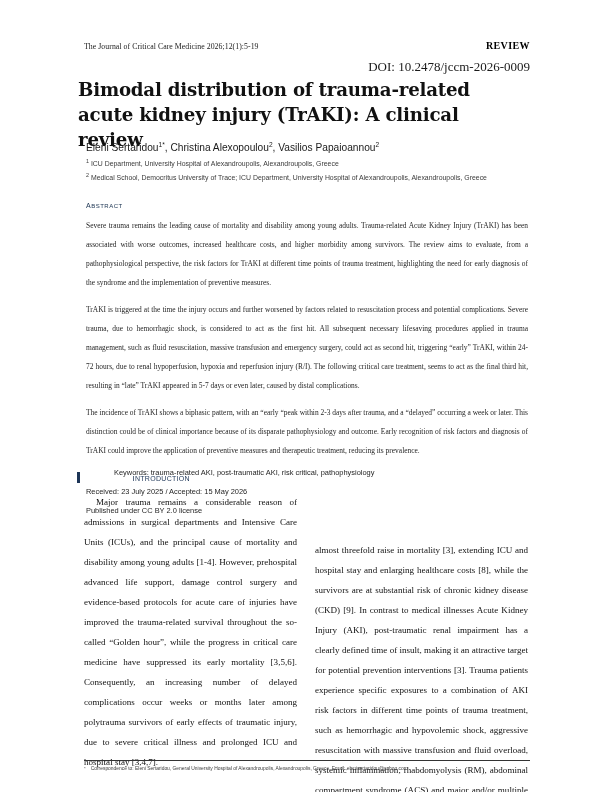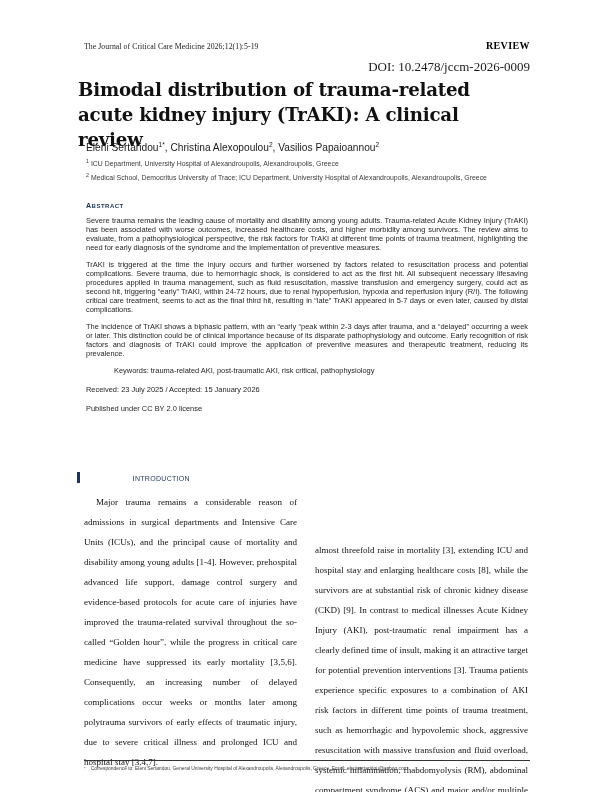--- a/index.html
+++ b/index.html
@@ -98,32 +98,32 @@
   
   .abstract-wrap {
     position: absolute;
     left: 86px;
     top: 198px;
     width: 442px;
   }
   .abs-head {
     font-family: "Liberation Sans", sans-serif;
     font-size: 9.2px;
-    font-weight: bold;
+    font-weight: normal;
     font-variant: small-caps;
     text-transform: lowercase;
     letter-spacing: 0.5px;
     color: #18314f;
     margin-bottom: 6px;
   }
   .abs-head::first-letter { font-size: 10.6px; }
   .abs-p {
-    font-family: Liberation Sans, sans-serif;
+    font-family: Liberation Serif, serif;
     font-size: 7.45px;
-    line-height: 9px;
+    line-height: 19px;
     color: #1f1f1f;
     text-align: justify;
     margin: 0 0 8px 0;
   }
   .abs-meta {
     font-family: "Liberation Sans", sans-serif;
     font-size: 7.45px;
     line-height: 10.9px;
     color: #1f1f1f;
     margin: 0 0 8px 0;
@@ -222,21 +222,21 @@
       <span>Medical School, Democritus University of Trace; ICU Department, University Hospital of Alexandroupolis, Alexandroupolis, Greece</span>
     </div>
   </div>
 
   <div class="abstract-wrap">
     <div class="abs-head">Abstract</div>
     <p class="abs-p">Severe trauma remains the leading cause of mortality and disability among young adults. Trauma-related Acute Kidney Injury (TrAKI) has been associated with worse outcomes, increased healthcare costs, and higher morbidity among survivors. The review aims to evaluate, from a pathophysiological perspective, the risk factors for TrAKI at different time points of trauma treatment, highlighting the need for early diagnosis of the syndrome and the implementation of preventive measures.</p>
     <p class="abs-p">TrAKI is triggered at the time the injury occurs and further worsened by factors related to resuscitation process and potential complications. Severe trauma, due to hemorrhagic shock, is considered to act as the first hit. All subsequent necessary lifesaving procedures applied in trauma management, such as fluid resuscitation, massive transfusion and emergency surgery, could act as second hit, triggering “early” TrAKI, within 24-72 hours, due to renal hypoperfusion, hypoxia and reperfusion injury (R/I). The following critical care treatment, seems to act as the final third hit, resulting in “late” TrAKI appeared in 5-7 days or even later, caused by distal complications.</p>
     <p class="abs-p">The incidence of TrAKI shows a biphasic pattern, with an “early “peak within 2-3 days after trauma, and a “delayed” occurring a week or later. This distinction could be of clinical importance because of its disparate pathophysiology and outcome. Early recognition of risk factors and diagnosis of TrAKI could improve the application of preventive measures and therapeutic treatment, reducing its prevalence.</p>
     <p class="abs-meta"><b>Keywords</b><span>: trauma-related AKI, post-traumatic AKI, risk critical, pathophysiology</span></p>
-    <p class="abs-meta">Received: 23 July 2025 / Accepted: 15 January 2026</p>
+    <p class="abs-meta">Received: 23 July 2025 / Accepted: 15 May 2026</p>
     <p class="abs-meta">Published under CC BY 2.0 license</p>
   </div>
 
   <div class="sec-head">
     <span class="sec-mark"></span>
     <span class="sec-title">Introduction</span>
   </div>
 
   <div class="col col-left">
     <p>Major trauma remains a considerable reason of admissions in surgical departments and Intensive Care Units (ICUs), and the principal cause of mortality and disability among young adults [1-4]. However, prehospital advanced life support, damage control surgery and evidence-based protocols for acute care of injuries have improved the trauma-related survival throughout the so-called “Golden hour”, while the progress in critical care medicine have suppressed its early mortality [3,5,6]. Consequently, an increasing number of delayed complications occur weeks or months later among polytrauma survivors of early effects of traumatic injury, due to severe critical illness and prolonged ICU and hospital stay [3,4,7].</p>

